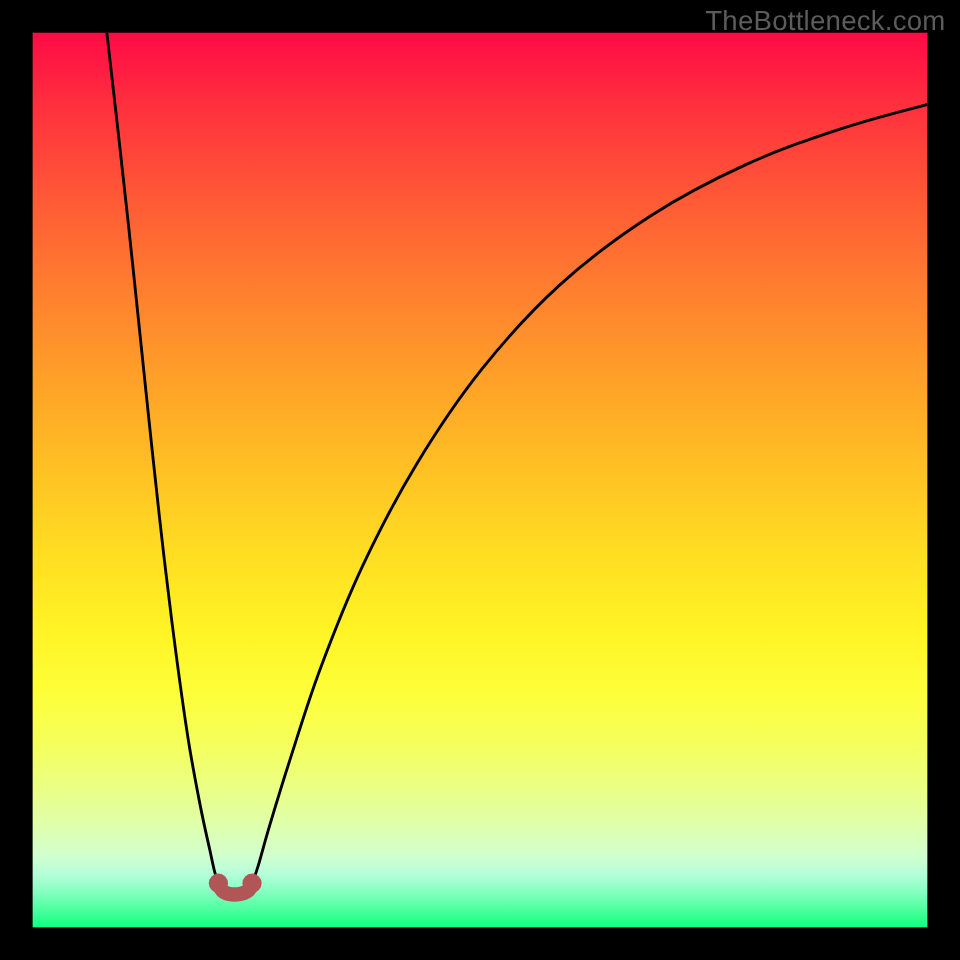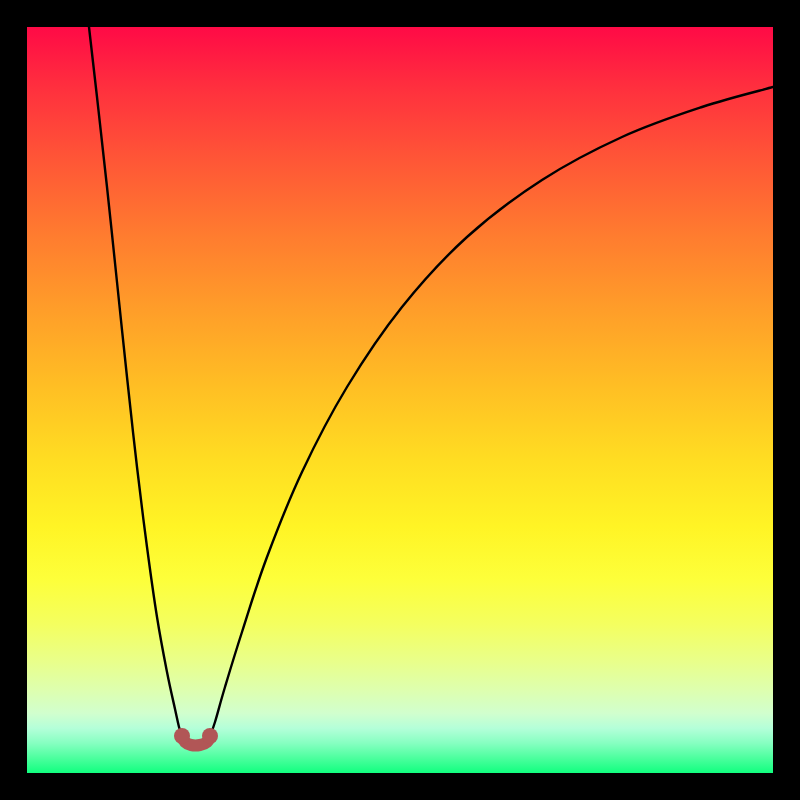--- a/index.html
+++ b/index.html
@@ -81,14 +81,15 @@
 
     <svg class="curve-svg" viewBox="0 0 746 746" preserveAspectRatio="none">
       <path id="left-branch-path" fill="none" stroke="#000" stroke-width="2.4" stroke-linecap="round" d="M 62 0 C 63.44 12.6, 66.76 41.2, 70 70 C 73.24 98.8, 76.4 126.7, 80 160 C 83.6 193.3, 86.4 220.8, 90 255 C 93.6 289.2, 96.4 316.7, 100 350 C 103.6 383.3, 106.4 409.4, 110 440 C 113.6 470.6, 116.4 493, 120 520 C 123.6 547, 126.4 567.5, 130 590 C 133.6 612.5, 136.76 628.44, 140 645 C 143.24 661.56, 145.84 672.1, 148 682 C 150.16 691.9, 150.74 695.14, 152 700 C 153.26 704.86, 154.46 707.38, 155 709"></path>
       <path id="right-branch-path" fill="none" stroke="#000" stroke-width="2.4" stroke-linecap="round" d="M 183 709 C 183.9 706.48, 185.3 703.82, 188 695 C 190.7 686.18, 193.14 676.2, 198 660 C 202.86 643.8, 207.44 628.4, 215 605 C 222.56 581.6, 229.2 558.8, 240 530 C 250.8 501.2, 260.6 475.6, 275 445 C 289.4 414.4, 302 389.7, 320 360 C 338 330.3, 353.4 307, 375 280 C 396.6 253, 414.8 232.86, 440 210 C 465.2 187.14, 487.1 171, 515 153 C 542.9 135, 566.2 123.14, 595 110 C 623.8 96.86, 647.82 89, 675 80 C 702.18 71, 733.22 63.6, 746 60"></path>
       <path id="valley-floor-path" fill="none" stroke="#b15656" stroke-width="12" stroke-linecap="round" stroke-linejoin="round" d="M 155 709 C 155.54 710.08, 156.38 713.38, 158 715 C 159.62 716.62, 161.3 717.46, 164 718 C 166.7 718.54, 170.12 718.54, 173 718 C 175.88 717.46, 178.2 716.62, 180 715 C 181.8 713.38, 182.46 710.08, 183 709"></path>
       <circle id="valley-dot-left" r="8" fill="#b15656" cx="155" cy="709"></circle>
       <circle id="valley-dot-right" r="8" fill="#b15656" cx="183" cy="709"></circle>
     </svg>
   </div>
 
+  <div class="watermark">TheBottleneck.com</div>
 
 </div>
 
 </body></html>

